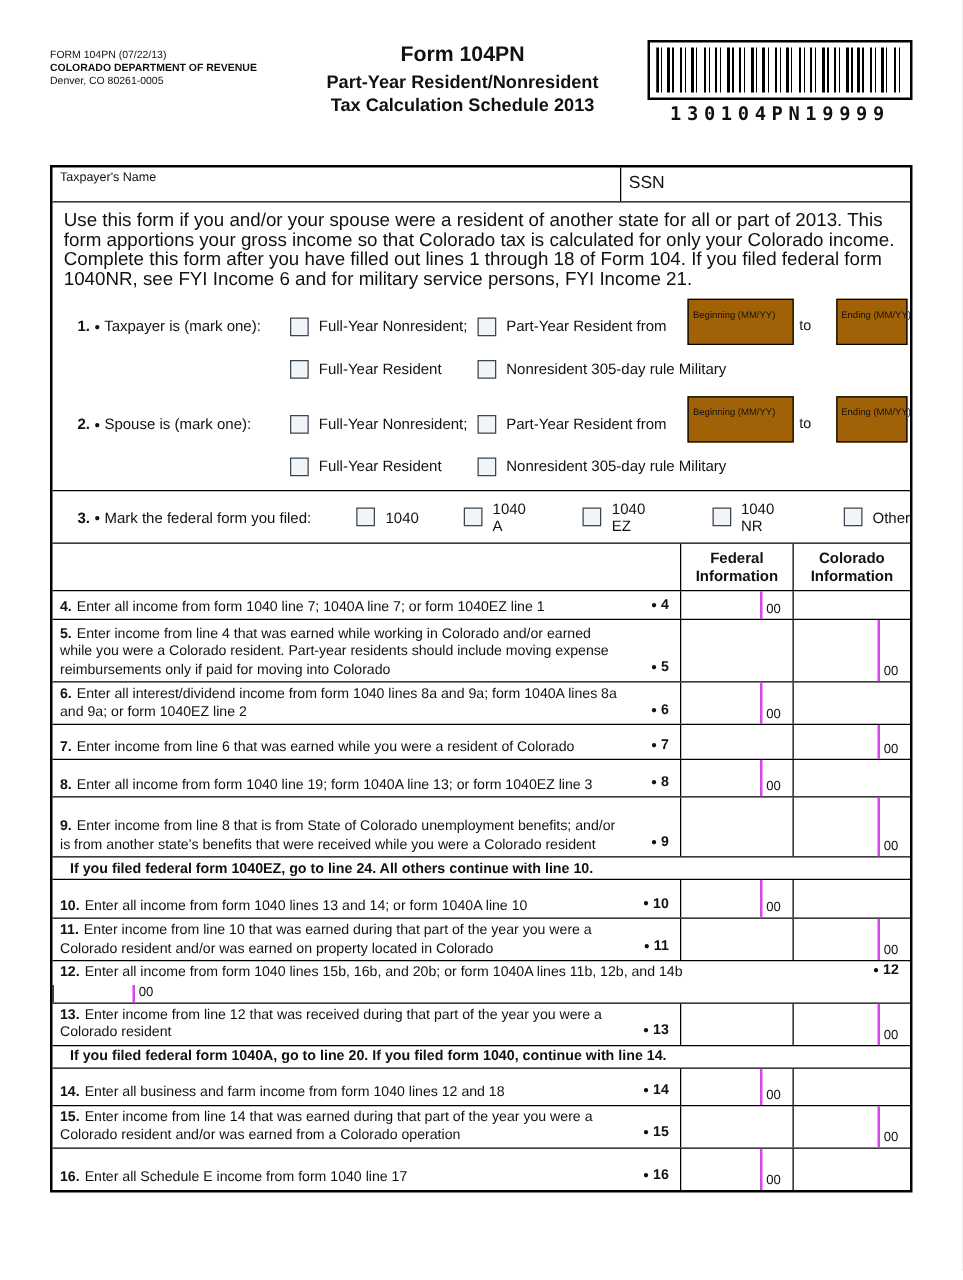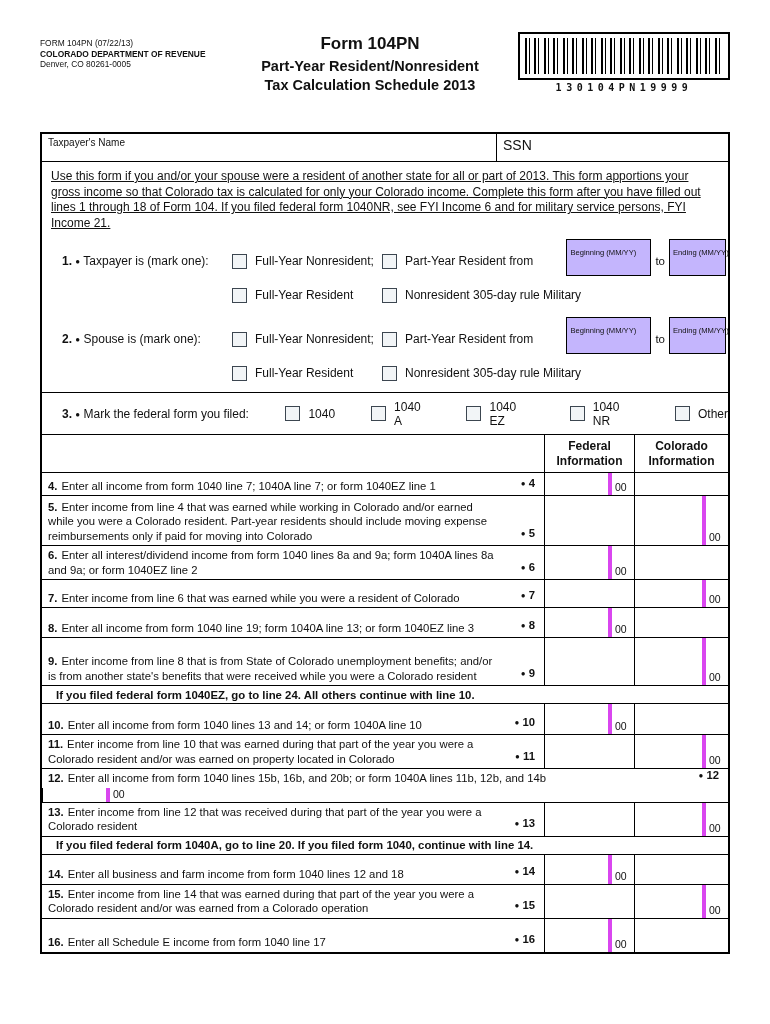--- a/index.html
+++ b/index.html
@@ -14,43 +14,43 @@
   .hdr-left .b { font-weight: bold; }
   .hdr-center { flex: 1; text-align: center; padding-top: 2px; }
   .t1 { font-size: 17px; font-weight: bold; margin-bottom: 3px; }
   .t2 { font-size: 14.5px; font-weight: bold; line-height: 19px; }
   .hdr-right { width: 212px; }
   .barcode-box { border: 2.5px solid #000; height: 48px; padding: 4px 5px; }
   .barcode { height: 100%;
     background:
       repeating-linear-gradient(90deg, #000 0 2px, #fff 2px 4px, #000 4px 5px, #fff 5px 9px, #000 9px 11px, #fff 11px 13px, #000 13px 14px, #fff 14px 19px);
   }
-  .barcode-text { font-family: "DejaVu Sans Mono", monospace; font-size: 10px; letter-spacing: 4.5px; text-align: center; margin-top: 2px; font-weight: bold; }
+  .barcode-text { font-family: "DejaVu Sans Mono", monospace; font-size: 15px; letter-spacing: 4.5px; text-align: center; margin-top: 2px; font-weight: bold; }
 
   
   .form-table { border: 2px solid #000; margin-top: 14px; background: #fff; }
 
   .name-row { display: flex; border-bottom: 1.5px solid #000; height: 28px; }
   .name-cell { flex: 1; border-right: 1.5px solid #000; padding: 3px 6px; font-size: 10px; }
   .ssn-cell { width: 231px; padding: 3px 6px; font-size: 14px; }
 
-  .instructions { padding: 7px 9px 5px 9px; font-size: 12px; line-height: 15.5px; min-height: 64px; text-decoration: underline; }
+  .instructions { padding: 7px 9px 5px 9px; font-size: 15px; line-height: 15.5px; min-height: 64px; }
 
   
   .mark-section { position: relative; padding: 4px 0 6px 0; }
   .mark-row-a { display: flex; align-items: center; height: 42px; }
   .mark-label { width: 190px; padding-left: 20px; font-size: 12px; }
   .num { font-weight: bold; }
   .bullet { font-size: 8px; vertical-align: 1px; }
   .opt { display: flex; align-items: center; font-size: 12px; }
   .opt-w1 { width: 150px; }
   .checkbox { width: 15px; height: 15px; border: 1.3px solid #3c4650; background: #f2f5f7; display: inline-block; flex: 0 0 auto; margin-right: 8px; }
   .mark-row-b { display: flex; align-items: center; height: 26px; padding-left: 190px; }
   .date-group { position: absolute; top: 3px; right: 2px; display: flex; align-items: flex-start; }
-  .date-box { width: 85px; height: 37px; border: 1.2px solid #000; padding: 1px 3px; background: #c4b5fd; }
+  .date-box { width: 85px; height: 37px; border: 1.2px solid #000; padding: 1px 3px; background: #a16207; margin-left: 16px; }
   .date-box.ending { width: 57px; }
   .date-label { font-size: 7.6px; white-space: nowrap; }
   .to-label { font-size: 11.5px; margin: 16px 4px 0 4px; }
 
   .line3-row { display: flex; align-items: center; height: 42px; border-top: 1.5px solid #000; font-size: 12px; }
   .line3-label { width: 245px; padding-left: 20px; }
   .line3-opts { display: flex; gap: 36px; align-items: center; }
 
   
   .col-header-row { display: flex; border-top: 1.5px solid #000; border-bottom: 1.2px solid #000; }
@@ -59,21 +59,21 @@
   .chr-amt.colorado { width: 94px; }
 
   .t-row { display: flex; border-bottom: 1px solid #000; }
   .t-desc { flex: 1; position: relative; display: flex; align-items: flex-end; padding: 2px 46px 2px 6px; font-size: 11.3px; line-height: 14.5px; }
   .t-text { flex: 1; }
   .t-num { font-weight: bold; padding-right: 4px; }
   .t-marker { position: absolute; right: 9px; bottom: 4px; white-space: nowrap; font-size: 11.3px; }
   .t-mnum { font-weight: bold; }
   .t-amt { width: 90px; border-left: 1.2px solid #000; display: flex; justify-content: flex-end; }
   .t-amt.col { width: 94px; }
-  .cents { border-left: 4px solid #d946ef; width: 26px; display: flex; align-items: flex-end; padding: 0 0 2px 3px; font-size: 10.5px; }
+  .cents { border-left: 2px solid #d946ef; width: 26px; display: flex; align-items: flex-end; padding: 0 0 2px 3px; font-size: 10.5px; }
 
   .sep-row { display: flex; align-items: center; border-bottom: 1px solid #000; padding-left: 14px; font-size: 11.4px; font-weight: bold; }
 
   .tr-4 { min-height: 23px; } .tr-5 { min-height: 50px; } .tr-6 { min-height: 31px; }
   .tr-7 { min-height: 28px; } .tr-8 { min-height: 30px; } .tr-9 { min-height: 48px; }
   .tr-sep1 { min-height: 18px; } .tr-10 { min-height: 31px; } .tr-11 { min-height: 30px; }
   .tr-12 { min-height: 30px; flex-direction: column; } .tr-13 { min-height: 30px; } .tr-sep2 { min-height: 18px; }
   .tr-14 { min-height: 30px; } .tr-15 { min-height: 30px; } .tr-16 { min-height: 33px; }
   .t-row:last-child, .sep-row:last-child { border-bottom: none; }
 </style>

